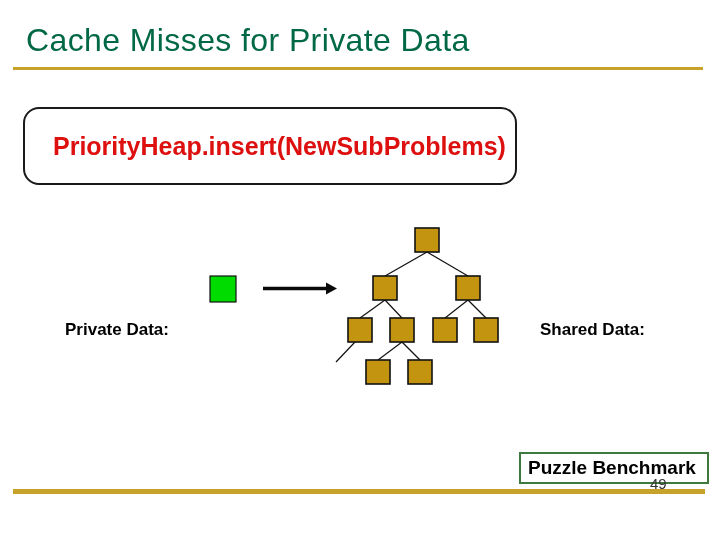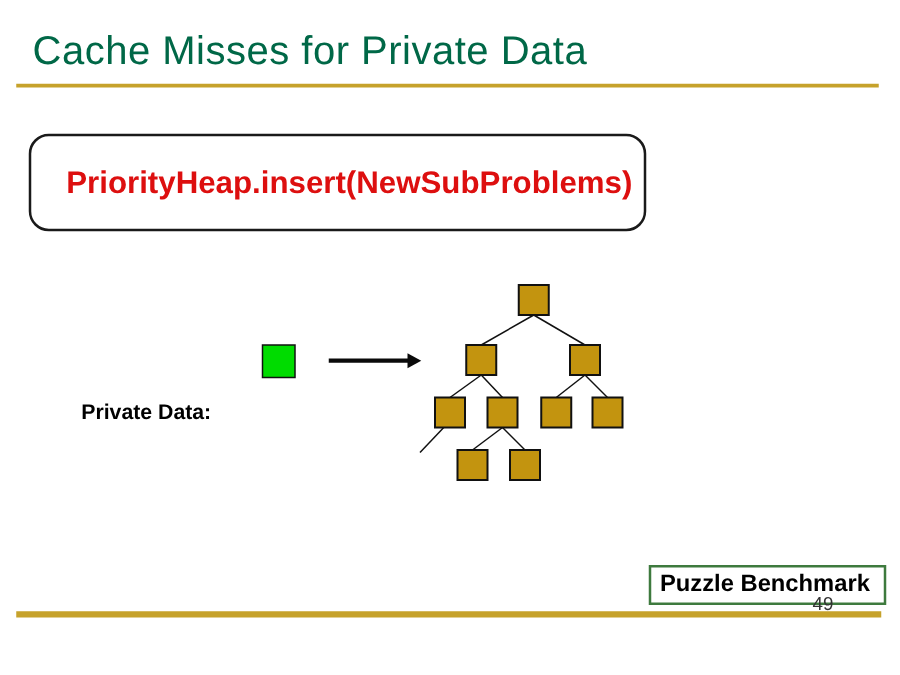--- a/index.html
+++ b/index.html
@@ -83,20 +83,21 @@
       <rect x="210" y="276" width="26" height="26" fill="#00DC00" stroke="#111" stroke-width="1.2"></rect>
       <line x1="263" y1="288.5" x2="327" y2="288.5" stroke="#0A0A0A" stroke-width="3.5"></line>
       <polygon points="326,282.5 337,288.5 326,294.5" fill="#0A0A0A"></polygon>
     </svg>
 
   <div class="side-label private">
     <div>Private Data:</div>
   </div>
 
   <div class="side-label shared">
+    <div>Shared Data:</div>
   </div>
 
   <div class="benchmark">
     <span>Puzzle Benchmark</span>
   </div>
 
   <div class="bottom-rule"></div>
 
   <div class="page-number">49</div>
 

